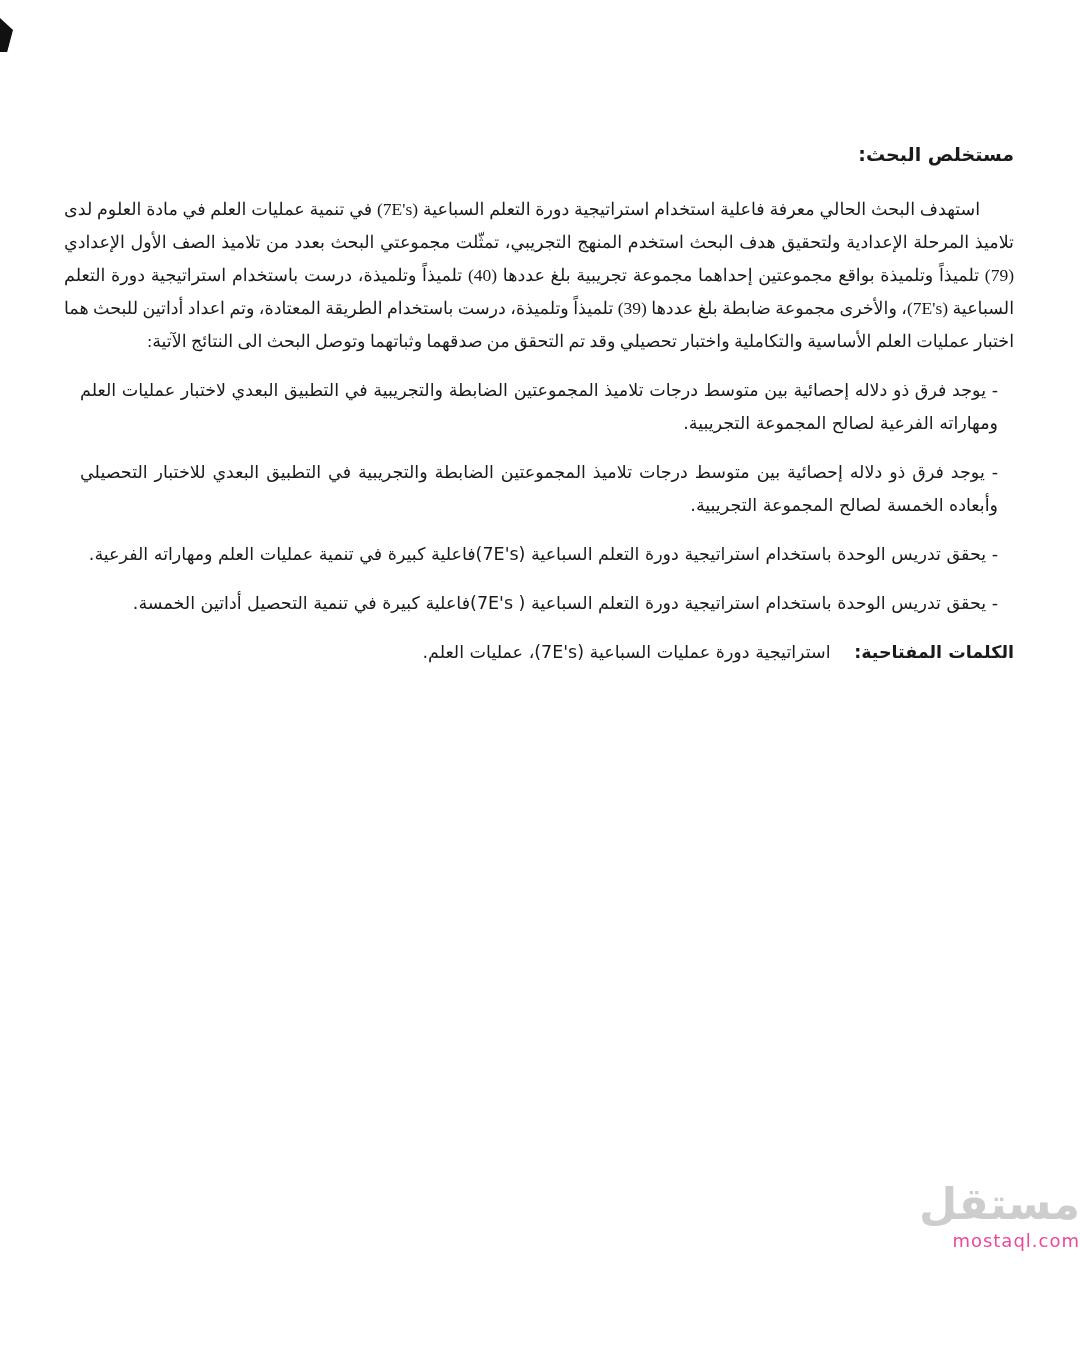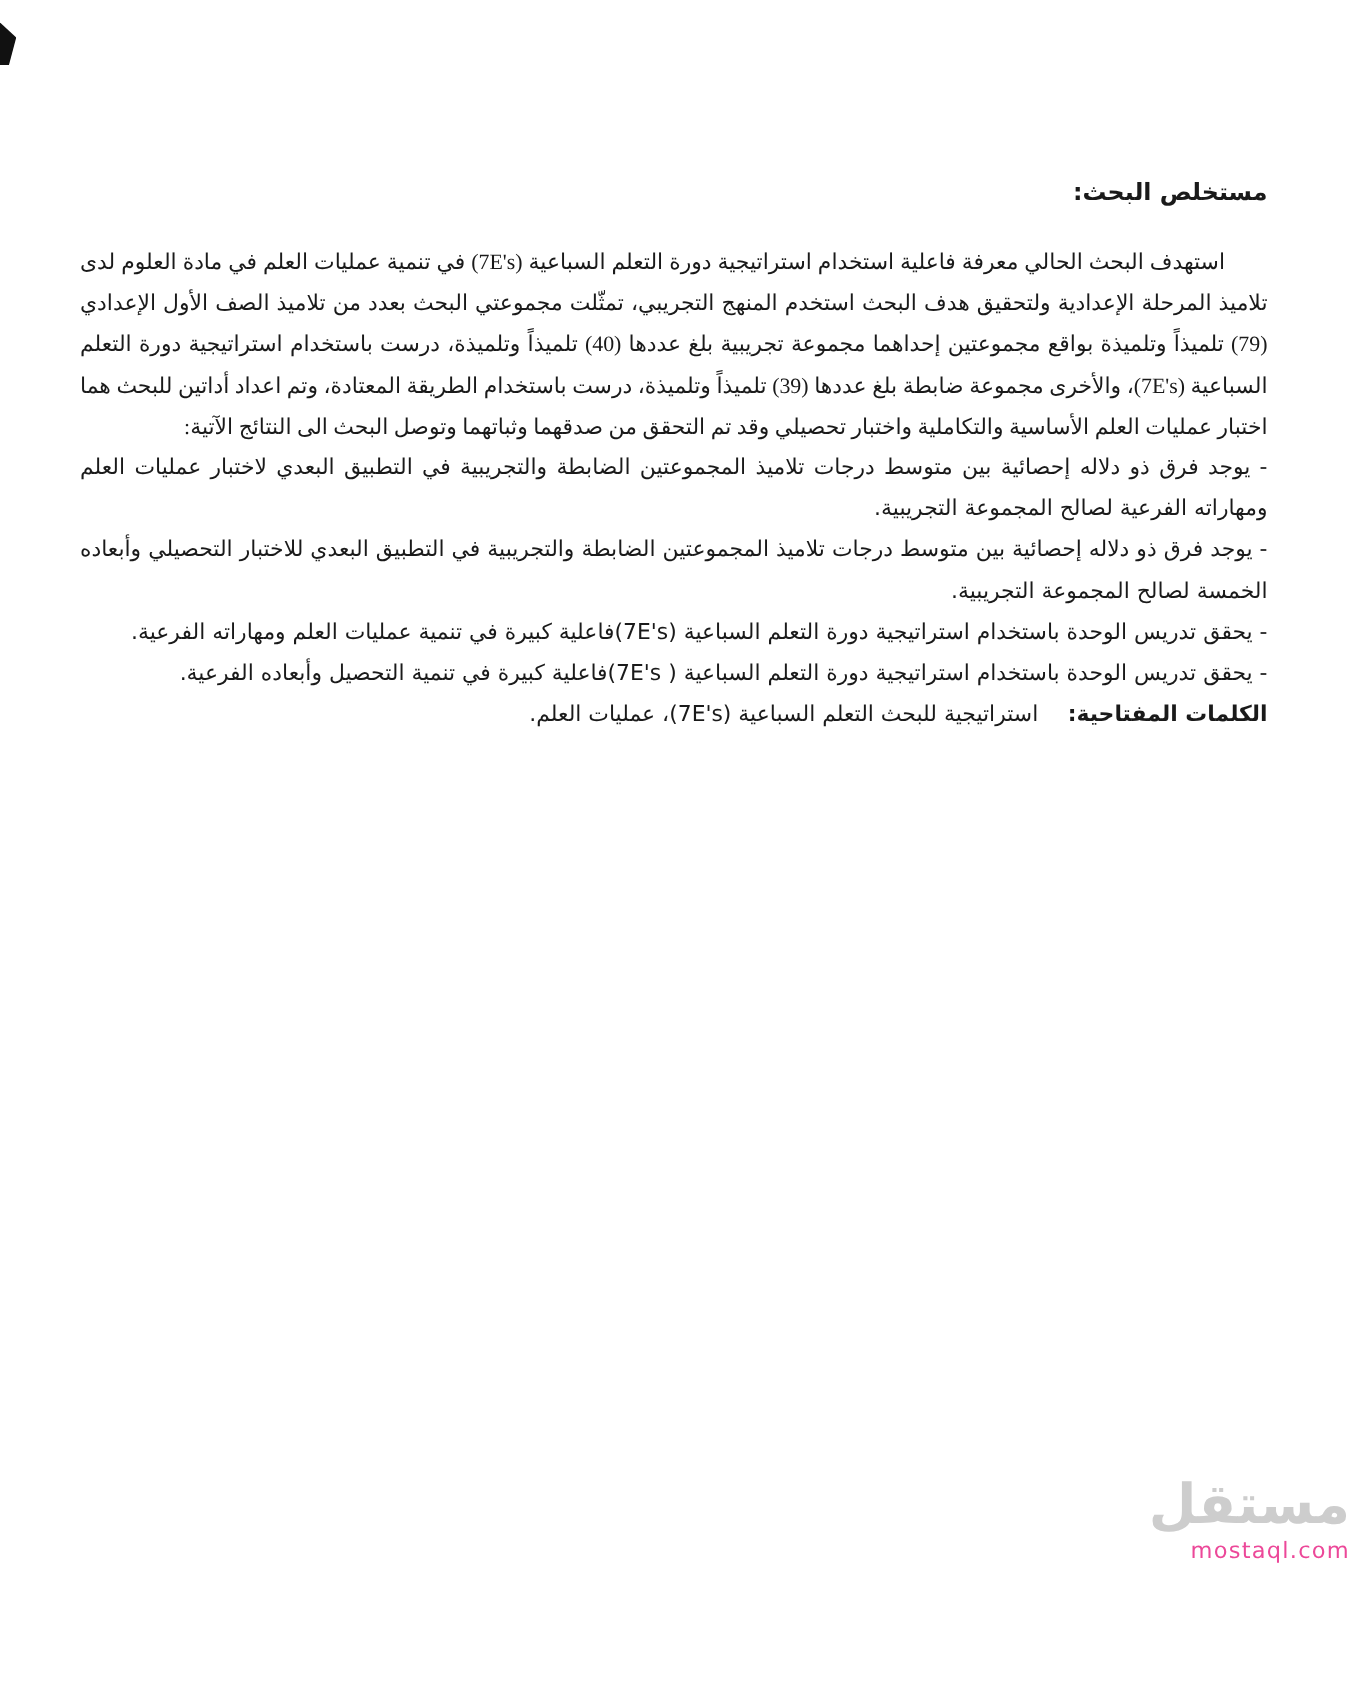--- a/index.html
+++ b/index.html
@@ -44,21 +44,21 @@
     font-weight: bold;
     margin: 0 0 22px 0;
     text-align: right;
   }
   .para {
     margin: 0;
     text-indent: 34px;
     font-family: Liberation Serif, serif;
   }
   .finding {
-    margin: 0;
+    margin: 16px;
   }
   .keywords {
     margin: 0;
     text-align: right;
   }
   .kw-label {
     font-weight: bold;
     margin-left: 18px;
   }
   .watermark {
@@ -95,24 +95,24 @@
     <h2 class="title">مستخلص البحث:</h2>
 
     <p class="para">استهدف البحث الحالي معرفة فاعلية استخدام استراتيجية دورة التعلم السباعية (7E's) في تنمية عمليات العلم في مادة العلوم لدى تلاميذ المرحلة الإعدادية ولتحقيق هدف البحث استخدم المنهج التجريبي، تمثّلت مجموعتي البحث بعدد من تلاميذ الصف الأول الإعدادي (79) تلميذاً وتلميذة بواقع مجموعتين إحداهما مجموعة تجريبية بلغ عددها (40) تلميذاً وتلميذة، درست باستخدام استراتيجية دورة التعلم السباعية (7E's)، والأخرى مجموعة ضابطة بلغ عددها (39) تلميذاً وتلميذة، درست باستخدام الطريقة المعتادة، وتم اعداد أداتين للبحث هما اختبار عمليات العلم الأساسية والتكاملية واختبار تحصيلي وقد تم التحقق من صدقهما وثباتهما وتوصل البحث الى النتائج الآتية:</p>
 
     <p class="finding">- يوجد فرق ذو دلاله إحصائية بين متوسط درجات تلاميذ المجموعتين الضابطة والتجريبية في التطبيق البعدي لاختبار عمليات العلم ومهاراته الفرعية لصالح المجموعة التجريبية.</p>
 
     <p class="finding">- يوجد فرق ذو دلاله إحصائية بين متوسط درجات تلاميذ المجموعتين الضابطة والتجريبية في التطبيق البعدي للاختبار التحصيلي وأبعاده الخمسة لصالح المجموعة التجريبية.</p>
 
     <p class="finding">- يحقق تدريس الوحدة باستخدام استراتيجية دورة التعلم السباعية  (7E's)فاعلية كبيرة في تنمية عمليات العلم ومهاراته الفرعية.</p>
 
-    <p class="finding">- يحقق تدريس الوحدة باستخدام استراتيجية دورة التعلم السباعية ( 7E's)فاعلية كبيرة في تنمية التحصيل وأبعاده الفرعية.</p>
+    <p class="finding">- يحقق تدريس الوحدة باستخدام استراتيجية دورة التعلم السباعية ( 7E's)فاعلية كبيرة في تنمية التحصيل أداتين الخمسة.</p>
 
     <p class="keywords">
-      <span class="kw-label">الكلمات المفتاحية:</span><span> استراتيجية للبحث التعلم السباعية (7E's)، عمليات العلم.</span>
+      <span class="kw-label">الكلمات المفتاحية:</span><span> استراتيجية دورة عمليات السباعية (7E's)، عمليات العلم.</span>
     </p>
   </div>
 
   <div class="watermark">
     <div class="wm-arabic">مستقل</div>
     <div class="wm-domain">mostaql.com</div>
   </div>
 
 </div>
 

